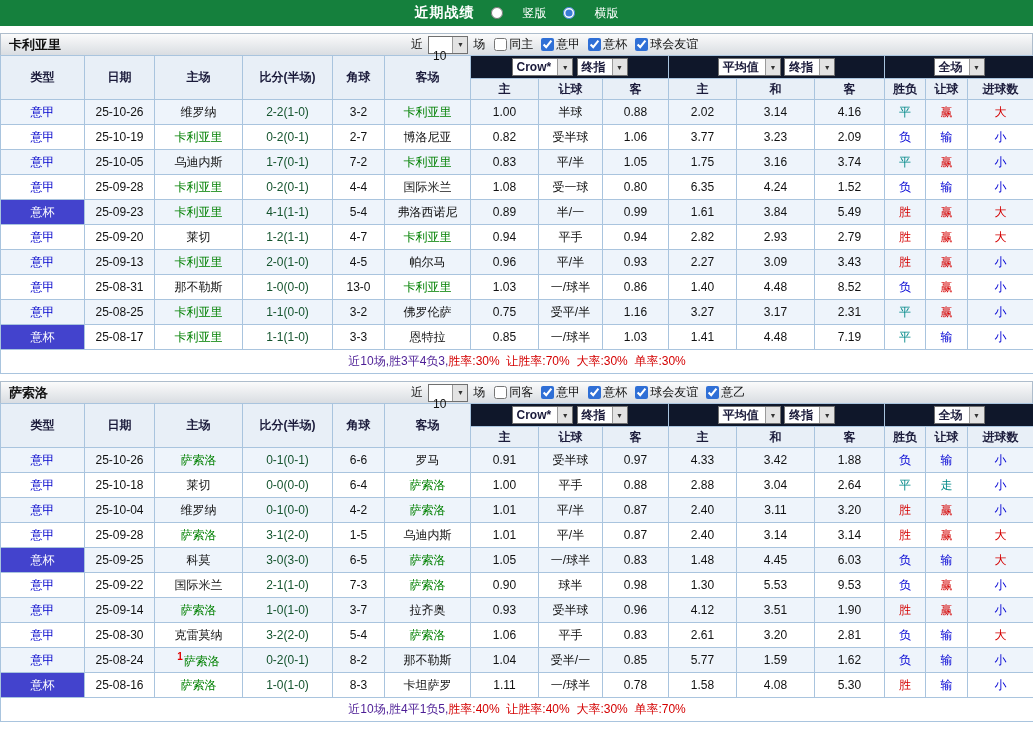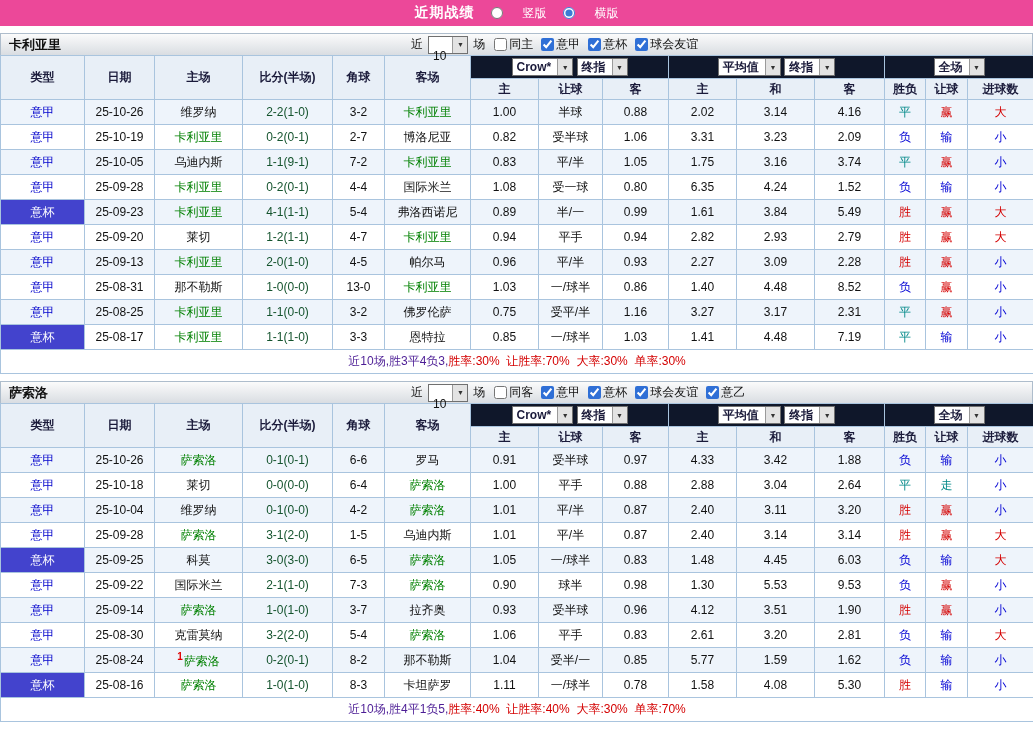--- a/index.html
+++ b/index.html
@@ -1,17 +1,17 @@
 <!DOCTYPE html>
 <html><head>
 <meta charset="utf-8">
 <style>
   *{margin:0;padding:0;box-sizing:border-box;}
   body{width:1033px;height:733px;background:#fff;font-family:"Liberation Sans","DejaVu Sans",sans-serif;font-size:12px;color:#111;overflow:hidden;}
-  .topbar{height:26px;background:#ec4899;display:flex;align-items:center;justify-content:center;gap:16px;color:#fff;}
+  .topbar{height:26px;background:#15803d;display:flex;align-items:center;justify-content:center;gap:16px;color:#fff;}
   .topbar-title{font-weight:bold;font-size:14px;letter-spacing:1px;}
   .radio{display:inline-flex;align-items:center;gap:20px;cursor:pointer;font-size:12px;}
   .radio input{width:12px;height:12px;accent-color:#3a7bd5;}
   .block{margin-top:7px;}
   .teambar{height:22px;background:linear-gradient(#fbfbfb,#d9dde2);border:1px solid #aebdcc;border-bottom:none;display:flex;align-items:center;padding:0 8px;position:relative;}
   .teamname{font-weight:bold;font-size:13px;}
   .filters{position:absolute;left:410px;display:flex;align-items:center;gap:5px;}
   .checks{display:inline-flex;gap:8px;margin-left:4px;}
   .cb{display:inline-flex;align-items:center;gap:2px;}
   .cb input{width:13px;height:13px;accent-color:#2f6fd6;}
@@ -171,32 +171,32 @@
         <tr>
           <td class="lg">意甲</td>
           <td>25-10-19</td>
           <td class="focal">卡利亚里</td>
           <td class="score">0-2(0-1)</td>
           <td>2-7</td>
           <td>博洛尼亚</td>
           <td>0.82</td>
           <td>受半球</td>
           <td>1.06</td>
-          <td>3.31</td>
+          <td>3.77</td>
           <td>3.23</td>
           <td>2.09</td>
           <td class="c-blue">负</td>
           <td class="c-blue">输</td>
           <td class="c-blue">小</td>
         </tr>
         <tr>
           <td class="lg">意甲</td>
           <td>25-10-05</td>
           <td>乌迪内斯</td>
-          <td class="score">1-1(9-1)</td>
+          <td class="score">1-7(0-1)</td>
           <td>7-2</td>
           <td class="focal">卡利亚里</td>
           <td>0.83</td>
           <td>平/半</td>
           <td>1.05</td>
           <td>1.75</td>
           <td>3.16</td>
           <td>3.74</td>
           <td class="c-teal">平</td>
           <td class="c-red">赢</td>
@@ -258,21 +258,21 @@
           <td>25-09-13</td>
           <td class="focal">卡利亚里</td>
           <td class="score">2-0(1-0)</td>
           <td>4-5</td>
           <td>帕尔马</td>
           <td>0.96</td>
           <td>平/半</td>
           <td>0.93</td>
           <td>2.27</td>
           <td>3.09</td>
-          <td>2.28</td>
+          <td>3.43</td>
           <td class="c-red">胜</td>
           <td class="c-red">赢</td>
           <td class="c-blue">小</td>
         </tr>
         <tr>
           <td class="lg">意甲</td>
           <td>25-08-31</td>
           <td>那不勒斯</td>
           <td class="score">1-0(0-0)</td>
           <td>13-0</td>

